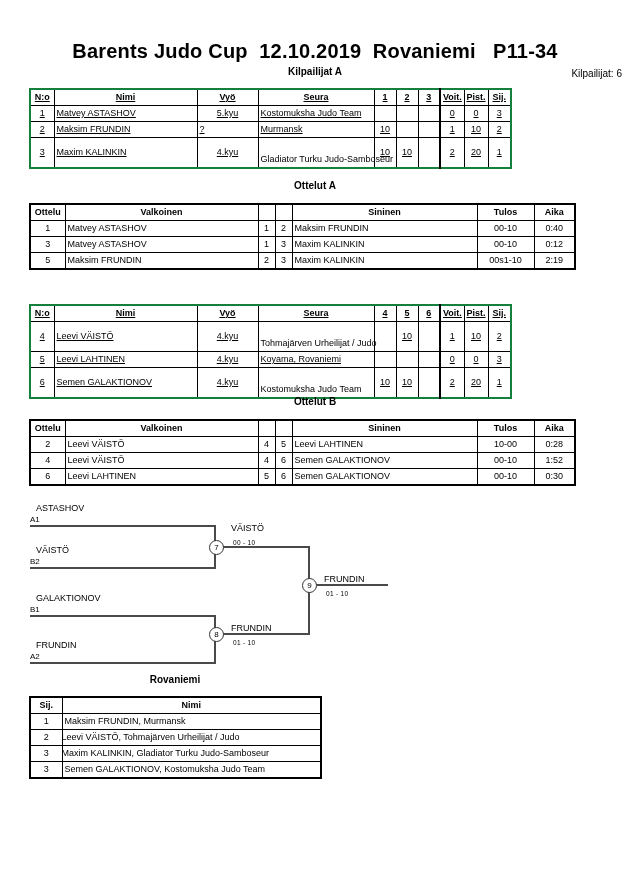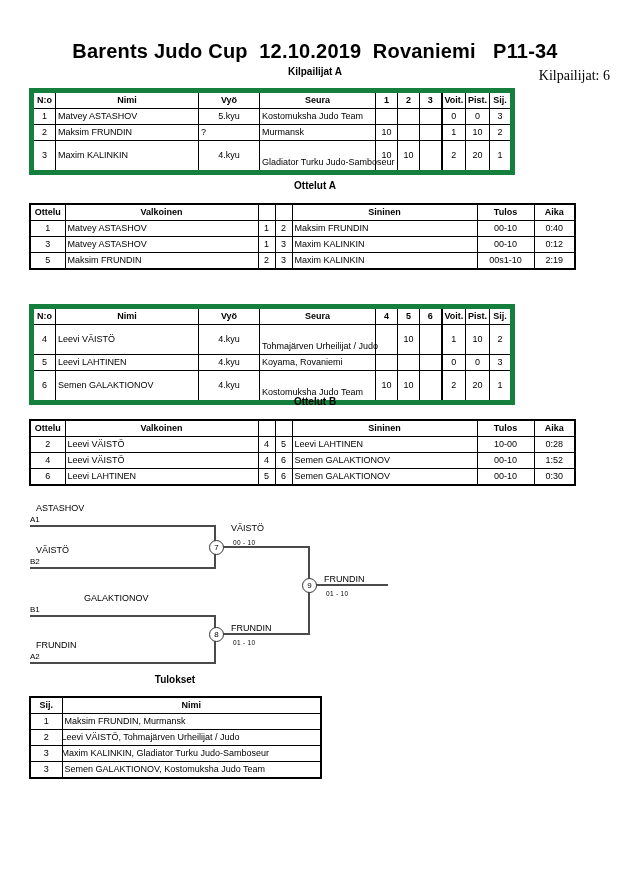--- a/index.html
+++ b/index.html
@@ -32,25 +32,24 @@
     text-align: center;
     font-size: 20px;
     font-weight: bold;
     letter-spacing: 0.2px;
     white-space: pre;
   }
 
   .entrant-count {
     position: absolute;
     top: 68px;
-    right: 20px;
-    font-size: 14px;
+    right: 8px;
+    font-size: 10px;
     font-weight: normal;
     white-space: nowrap;
-    font-family: Liberation Serif, serif;
   }
 
   
   .section-caption {
     position: absolute;
     width: 630px;
     left: 0;
     text-align: center;
     font-size: 10px;
     font-weight: bold;
@@ -82,21 +81,22 @@
     text-align: center;
     height: 15px;
   }
   .c { text-align: center; }
   .l { text-align: left; }
 
   
   .thickleft { border-left: 2px solid #000 !important; }
 
   table.pool {
-    border: 5px solid #15803d;
+    border: 2px solid #15803d;
+    text-decoration: underline;
   }
   table.bouts {
     border: 2px solid #000;
   }
   table.results {
     border: 2px solid #000;
   }
 
   
   .clip {
@@ -438,21 +438,21 @@
     <div class="bseed" style="left:30px; top:62px;">B2</div>
     <div class="bline h" style="left:30px; top:72px; width:186px;"></div>
 
     <div class="bline v" style="left:214px; top:30px; height:44px;"></div>
 
     <div class="bnode" style="left:209px; top:45px;">7</div>
     <div class="bname" style="left:231px; top:28px;">VÄISTÖ</div>
     <div class="bscore" style="left:233px; top:44px;">00 - 10</div>
     <div class="bline h" style="left:222px; top:51px; width:88px;"></div>
 
-    <div class="bname" style="left:36px; top:98px;margin-left:48px;">GALAKTIONOV</div>
+    <div class="bname" style="left:36px; top:98px;">GALAKTIONOV</div>
     <div class="bseed" style="left:30px; top:110px;">B1</div>
     <div class="bline h" style="left:30px; top:120px; width:186px;"></div>
 
     <div class="bname" style="left:36px; top:145px;">FRUNDIN</div>
     <div class="bseed" style="left:30px; top:157px;">A2</div>
     <div class="bline h" style="left:30px; top:167px; width:186px;"></div>
 
     <div class="bline v" style="left:214px; top:120px; height:48px;"></div>
 
     <div class="bnode" style="left:209px; top:132px;">8</div>
@@ -462,21 +462,21 @@
 
     <div class="bline v" style="left:308px; top:51px; height:88px;"></div>
 
     <div class="bnode" style="left:302px; top:83px;">9</div>
     <div class="bname" style="left:324px; top:79px;">FRUNDIN</div>
     <div class="bscore" style="left:326px; top:95px;">01 - 10</div>
     <div class="bline h" style="left:315px; top:89px; width:73px;"></div>
 
   </div>
 
-  <div class="section-caption caption-left-narrow" style="top:674px; left:0px;">Tulokset</div>
+  <div class="section-caption caption-left-narrow" style="top:674px; left:0px;">Rovaniemi</div>
 
   <table class="tbl results" style="left:29px; top:696px; width:291px;">
     <colgroup>
       <col style="width:32px">
         <col style="width:259px">
     </colgroup>
     <thead>
       <tr>
         <th class="c">Sij.</th>
         <th class="c">Nimi</th>

